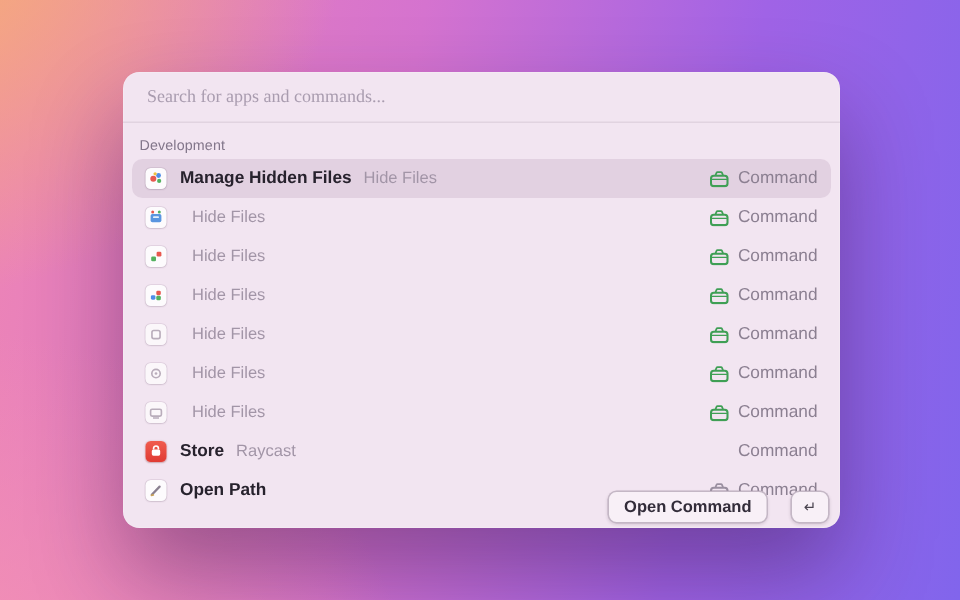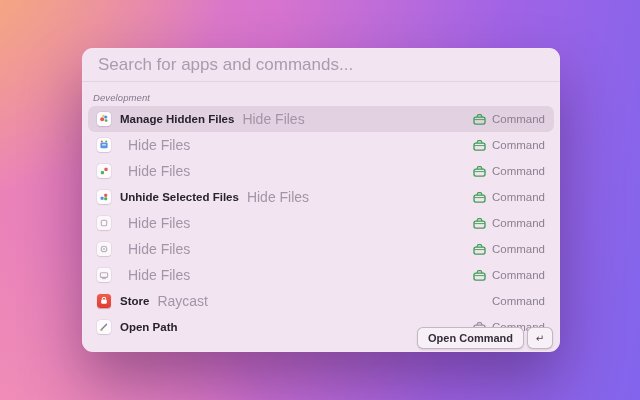--- a/index.html
+++ b/index.html
@@ -14,49 +14,49 @@
   }
   .window{
     position:absolute;left:82px;top:48px;width:478px;height:304px;
     background:#f2e5f1;border-radius:11px;
     box-shadow:0 30px 60px rgba(40,10,50,.38),0 0 0 .5px rgba(255,255,255,.25) inset;
     overflow:hidden;
   }
   .searchbar{height:33px;display:flex;align-items:center;padding:0 16px;}
   .searchbar input{
     border:none;outline:none;background:transparent;width:100%;
-    font-family:Liberation Sans, sans-serif;font-size:17px;color:#be185d;padding:0;
+    font-family:Liberation Serif, serif;font-size:12px;color:#be185d;padding:0;
   }
   .searchbar input::placeholder{color:#a99caf;}
   .divider{height:1px;background:rgba(60,30,60,.09);}
   .list{padding:0 6px;}
   .sechead{
     font-size:9.5px;color:#82768a;letter-spacing:.1px;
-    margin:8px 5px 3px 5px;padding-top:2px;font-style:italic;
+    margin:8px 5px 3px 5px;padding-top:2px;
   }
   .row{
     height:26px;display:flex;align-items:center;border-radius:7px;
     padding:0 9px;position:relative;
   }
   .row.selected{background:#e2d1e1;}
   .tile{
     width:14px;height:14px;border-radius:3.5px;background:#fdfbfd;
     box-shadow:0 0 0 .5px rgba(60,30,60,.08),0 .5px 1px rgba(60,30,60,.12);
     display:inline-flex;align-items:center;justify-content:center;
     margin-right:9px;flex:0 0 auto;
   }
   .tile.red{background:linear-gradient(180deg,#f05c4e,#e03b33);box-shadow:0 .5px 1px rgba(120,20,20,.3);}
   .tile.faint{background:rgba(253,251,253,.8);}
   .title{font-size:11.5px;font-weight:700;color:#27222d;white-space:nowrap;}
-  .sub{font-size:14px;color:#a295a7;margin-left:8px;white-space:nowrap;}
+  .sub{font-size:11px;color:#a295a7;margin-left:8px;white-space:nowrap;}
   .grow{flex:1 1 auto;}
   .accicon{display:inline-flex;margin-right:6px;flex:0 0 auto;}
   .acctext{font-size:11.5px;color:#8b7f91;flex:0 0 auto;}
   .hint{
-    position:absolute;right:7px;bottom:3px;display:flex;gap:3px;z-index:5;
+    position:absolute;right:7px;bottom:3px;display:flex;gap:15px;z-index:5;
   }
   .hint .box{
     height:20px;background:#f8f0f7;border:1px solid rgba(110,90,115,.38);
     border-radius:6px;box-shadow:0 1px 2px rgba(60,30,60,.12);
     display:flex;align-items:center;
   }
   .hint .label{padding:0 10px;font-size:11px;font-weight:700;color:#332d3a;}
   .hint .key{width:24px;justify-content:center;font-size:10px;color:#4a4450;}
 </style>
 </head>
@@ -136,21 +136,20 @@
     </div>
 
     <div class="row">
       <span class="tile">
         <svg width="14" height="14" viewBox="0 0 14 14">
           <rect x="3.6" y="6.8" width="3" height="3" rx=".9" fill="#4f8de8"></rect>
           <rect x="7.2" y="3.8" width="3" height="3" rx=".9" fill="#e8584f"></rect>
           <rect x="7.2" y="7.2" width="3" height="3" rx=".9" fill="#53b15f"></rect>
         </svg>
       </span>
-      <span class="title">Unhide Selected Files</span>
       <span class="sub">Hide Files</span>
       <span class="grow"></span>
       <span class="accicon">
         <svg width="13" height="11" viewBox="0 0 14 12">
           <path d="M4.2 3.4 L5 1.3 a.9.9 0 0 1 .8-.55 h2.4 a.9.9 0 0 1 .8.55 L9.8 3.4" fill="none" stroke="#3f9f55" stroke-width="1.3"></path>
           <rect x="1" y="3.4" width="12" height="7.6" rx="2" fill="none" stroke="#3f9f55" stroke-width="1.5"></rect>
           <line x1="1.4" y1="6.1" x2="12.6" y2="6.1" stroke="#3f9f55" stroke-width="1"></line>
         </svg>
       </span>
       <span class="acctext">Command</span>

